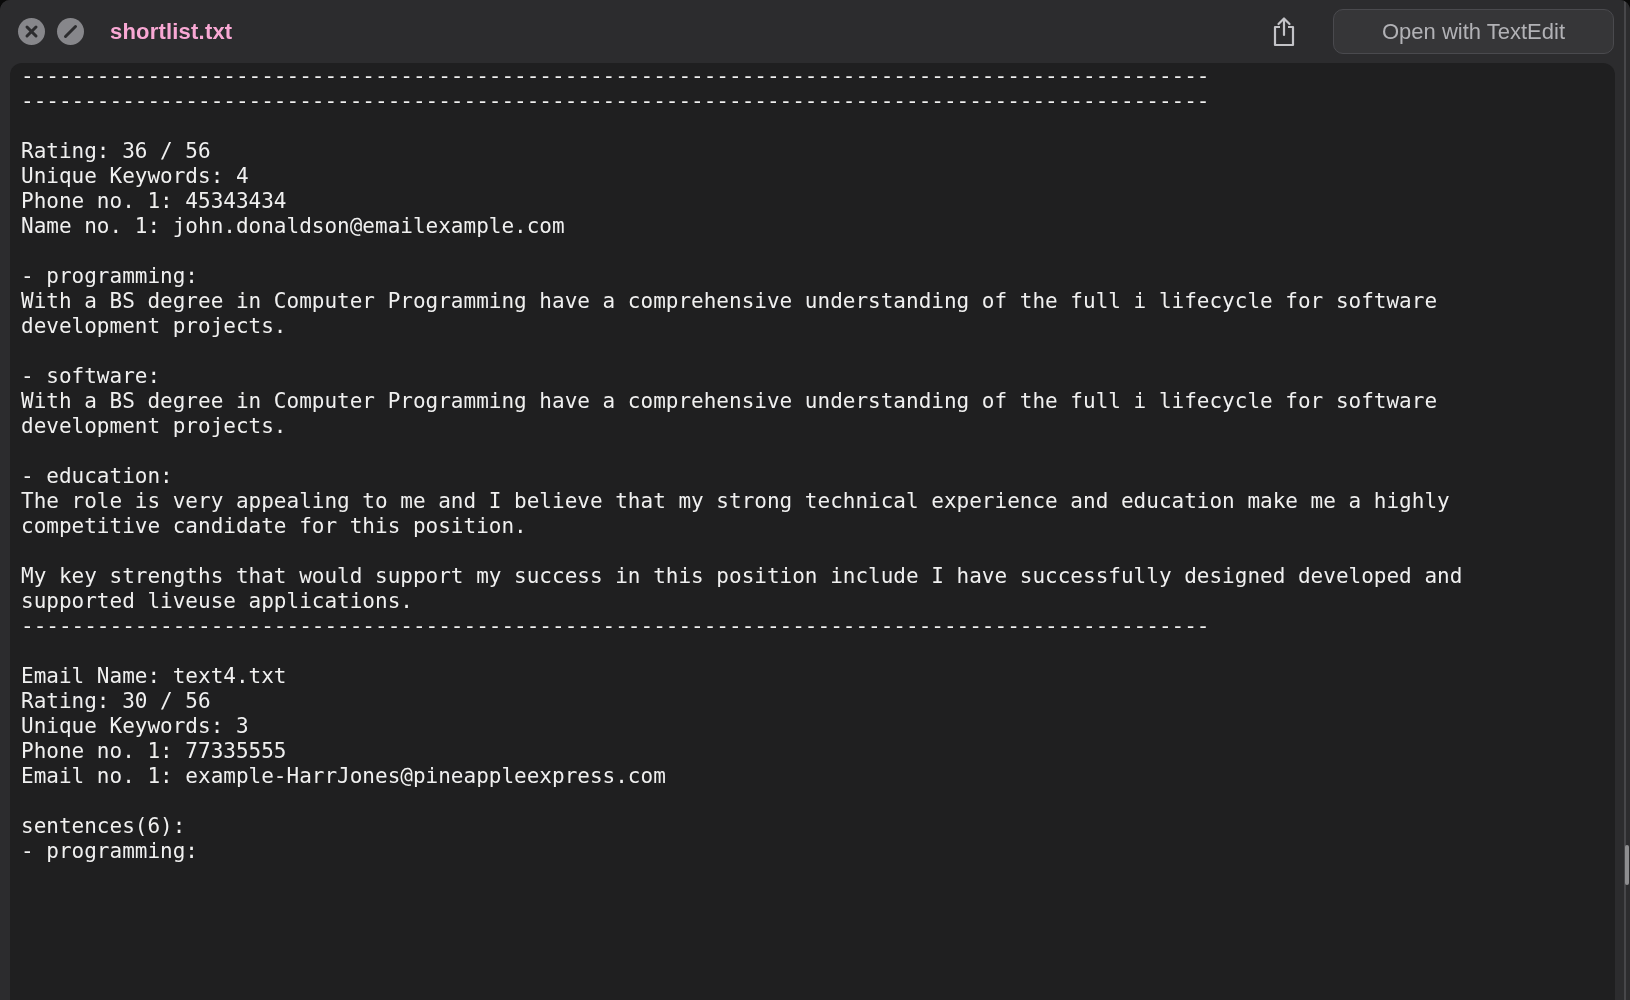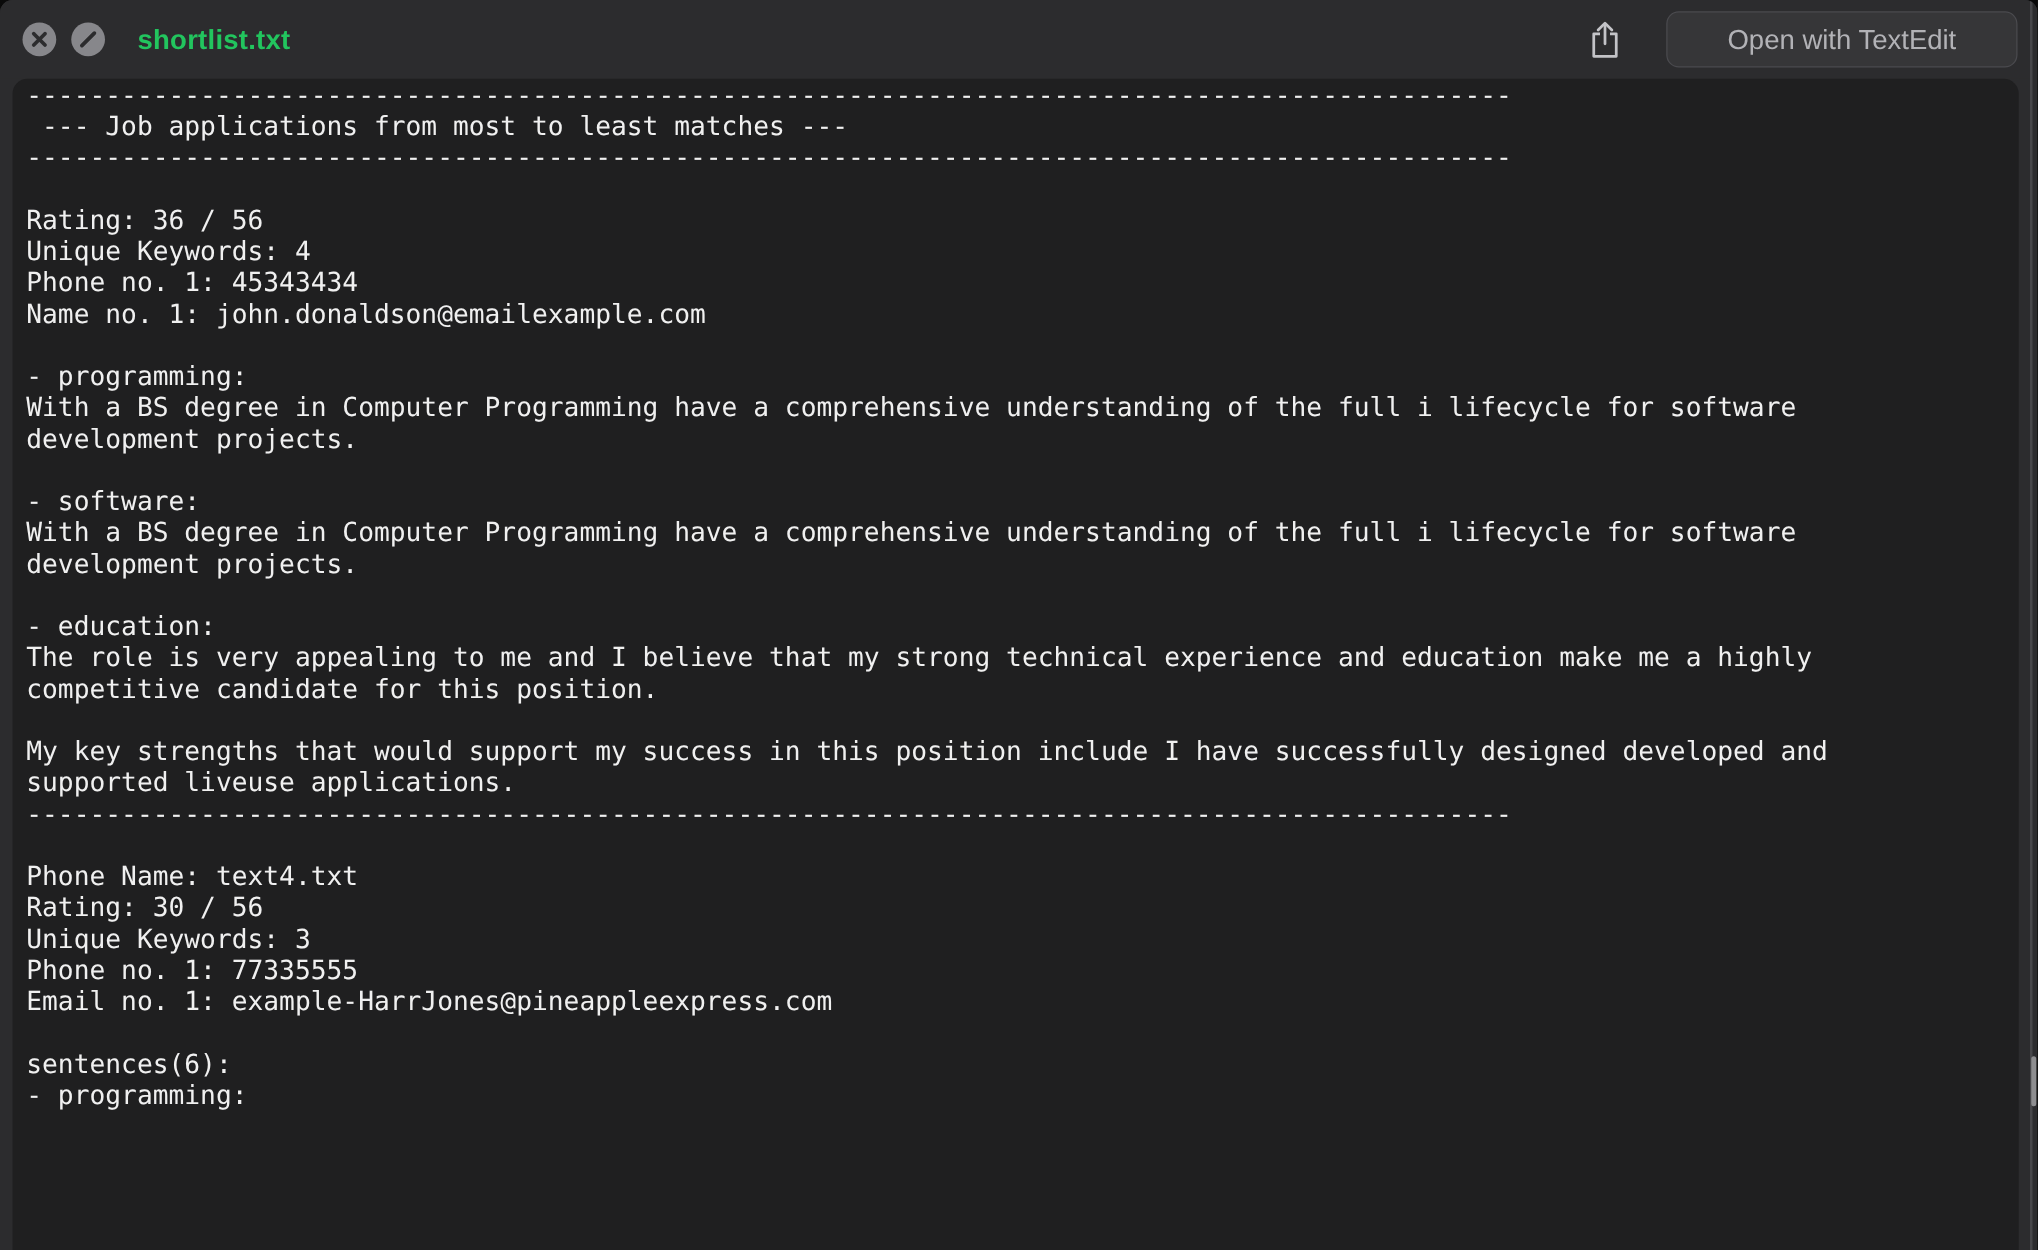--- a/index.html
+++ b/index.html
@@ -8,21 +8,21 @@
   .window{position:absolute;left:0;top:0;width:1630px;height:1000px;
           background:#2c2c2e;border-radius:10px 10px 0 0;overflow:hidden;}
   
   .titlebar{position:absolute;left:0;top:0;width:100%;height:63px;
             background:#2c2c2e;display:flex;align-items:center;}
   .tb-circle{width:27px;height:27px;border-radius:50%;background:#87878b;
              display:flex;align-items:center;justify-content:center;
              flex:0 0 auto;cursor:default;}
   .tb-circle.close{margin-left:18px;}
   .tb-circle.blocked{margin-left:12px;}
-  .tb-title{color:#22c55e;font-weight:bold;font-size:22px;margin-left:26px;
+  .tb-title{color:#f9a8d4;font-weight:bold;font-size:22px;margin-left:26px;
             letter-spacing:.2px;}
   .tb-right{margin-left:auto;display:flex;align-items:center;}
   .share-btn{width:30px;height:34px;display:flex;align-items:center;
              justify-content:center;margin-right:34px;}
   .openwith-btn{height:43px;min-width:235px;padding:0 22px;margin-right:16px;
              border:1.5px solid #4a4a4e;border-radius:10px;
              background:rgba(255,255,255,0.05);color:#b2b2b6;font-size:22px;
              display:flex;align-items:center;justify-content:center;
              font-family:"Liberation Sans",sans-serif;text-align:center;}
   
@@ -72,21 +72,20 @@
           </svg>
         </span>
       </div>
       <div class="openwith-btn">Open with TextEdit</div>
     </div>
   </div>
 
   <div class="panel">
     <div class="doc" id="doc">
         <div class="line">----------------------------------------------------------------------------------------------</div>
-        <div class="line"> --- Job applications from most to least matches ---</div>
         <div class="line">----------------------------------------------------------------------------------------------</div>
         <div class="line"></div>
         <div class="line">Rating: 36 / 56</div>
         <div class="line">Unique Keywords: 4</div>
         <div class="line">Phone no. 1: 45343434</div>
         <div class="line">Name no. 1: john.donaldson@emailexample.com</div>
         <div class="line"></div>
         <div class="line">- programming:</div>
         <div class="line">With a BS degree in Computer Programming have a comprehensive understanding of the full i lifecycle for software</div>
         <div class="line">development projects.</div>
@@ -96,21 +95,21 @@
         <div class="line">development projects.</div>
         <div class="line"></div>
         <div class="line">- education:</div>
         <div class="line">The role is very appealing to me and I believe that my strong technical experience and education make me a highly</div>
         <div class="line">competitive candidate for this position.</div>
         <div class="line"></div>
         <div class="line">My key strengths that would support my success in this position include I have successfully designed developed and</div>
         <div class="line">supported liveuse applications.</div>
         <div class="line">----------------------------------------------------------------------------------------------</div>
         <div class="line"></div>
-        <div class="line">Phone Name: text4.txt</div>
+        <div class="line">Email Name: text4.txt</div>
         <div class="line">Rating: 30 / 56</div>
         <div class="line">Unique Keywords: 3</div>
         <div class="line">Phone no. 1: 77335555</div>
         <div class="line">Email no. 1: example-HarrJones@pineappleexpress.com</div>
         <div class="line"></div>
         <div class="line">sentences(6):</div>
         <div class="line">- programming:</div>
       </div>
   </div>
 

